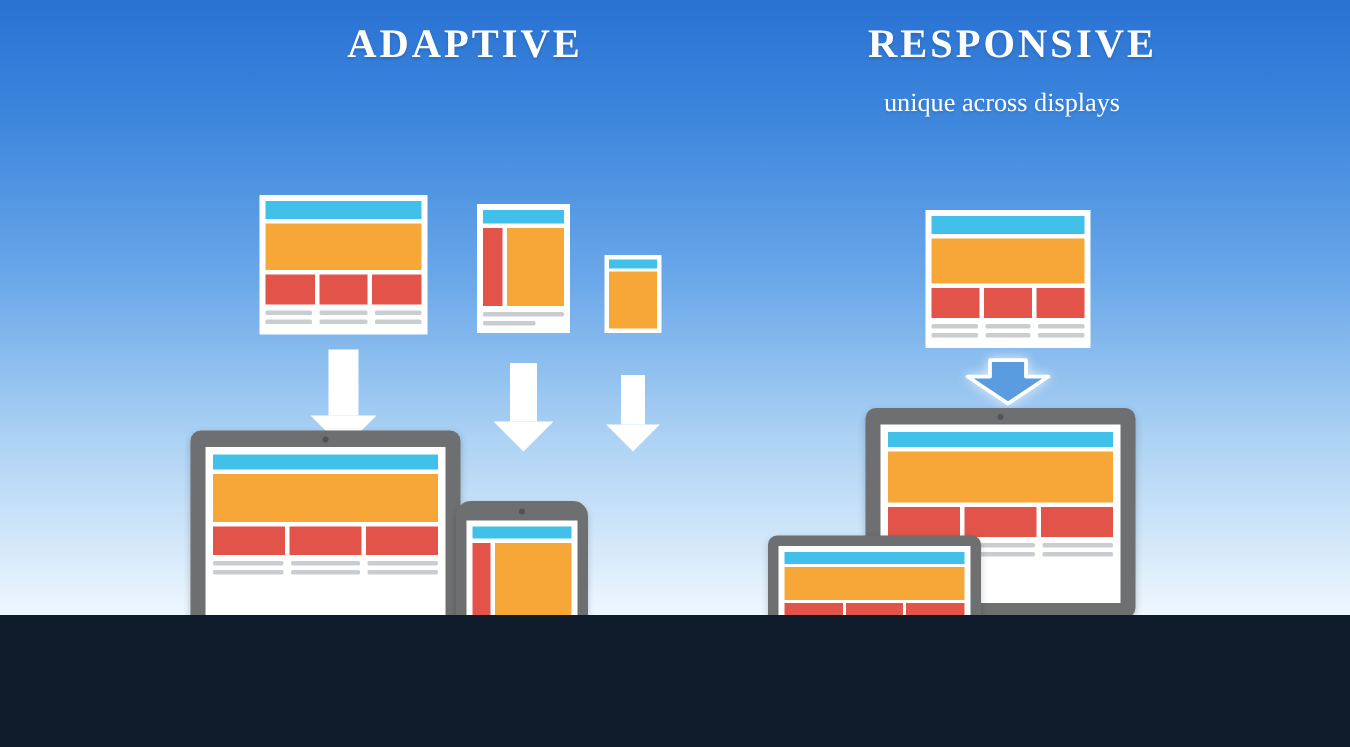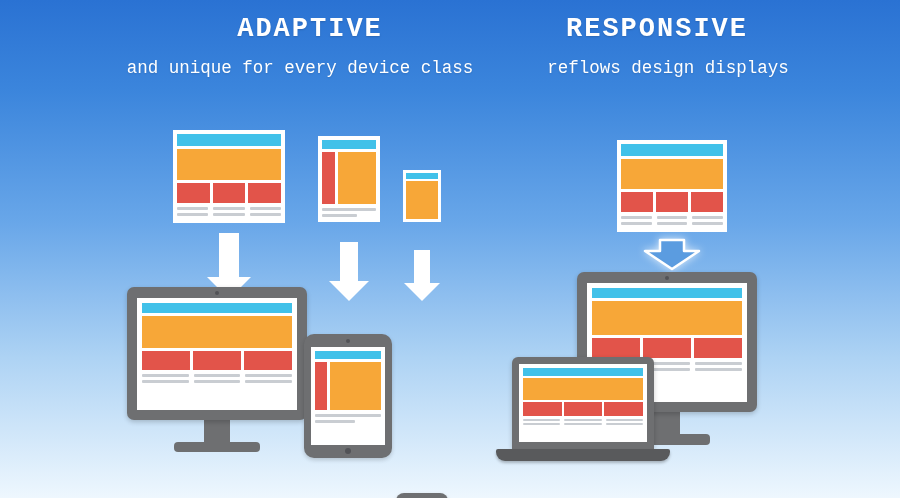--- a/index.html
+++ b/index.html
@@ -1,18 +1,18 @@
 <!DOCTYPE html>
 <html style="--c-cyan: #41c1e9; --c-orange: #f7a738; --c-red: #e2544a; --c-frame: #6e6f71; --c-frame-dark: #595a5c; --c-line: #c9cdd2; --c-bg-top: #2a72d3; --c-bg-bottom: #eef7fe; --c-text: #ffffff;"><head>
 <meta charset="utf-8">
 <style>
   html,body{margin:0;padding:0;background:#0e1b2a;}
   .canvas{
-    position:relative;width:900px;height:498px;overflow:hidden;
-    font-family:Liberation Mono, monospace;
+    position:relative;width:900px;height:410px;overflow:hidden;
+    font-family:Liberation Serif, serif;
     background:linear-gradient(180deg,
       var(--c-bg-top,#2a72d3) 0%, #3b85dc 18%, #69a7e9 45%,
       #aed3f4 72%, var(--c-bg-bottom,#eef7fe) 100%);
   }
   .abs{position:absolute;box-sizing:border-box;}
   .title{color:var(--c-text,#fff);font-size:27px;font-weight:700;letter-spacing:2px;text-align:center;text-shadow:0 1px 2px rgba(0,0,0,.15);}
   .subtitle{color:var(--c-text,#fff);font-size:17.5px;line-height:25px;text-align:center;font-weight:400;text-shadow:0 1px 2px rgba(0,0,0,.12);}
 
   
   .wf{background:#fff;display:flex;flex-direction:column;box-sizing:border-box;}
@@ -36,21 +36,20 @@
   .base{background:var(--c-frame,#6e6f71);margin:0 auto;border-radius:4px;}
   .mon{box-shadow:0 2px 5px rgba(0,0,0,.2);}
 </style>
 </head>
 <body>
 
 <div class="canvas">
 
   <div class="abs title" style="left:160px;top:14px;width:300px;">ADAPTIVE</div>
   <div class="abs subtitle" style="left:110px;top:56px;width:380px;">
-    <div>and unique for every device class</div>
   </div>
 
   <div class="abs wf" style="left:173px;top:130px;width:112px;height:93px;padding:4px;">
     <div class="cyan" style="height:12px;"></div>
     <div class="orange" style="height:31px;margin-top:3px;"></div>
     <div class="hrow" style="height:20px;margin-top:3px;gap:3px;">
       <div class="red" style="flex:1;"></div>
       <div class="red" style="flex:1;"></div>
       <div class="red" style="flex:1;"></div>
     </div>
@@ -133,23 +132,23 @@
       <div class="line" style="height:3px;width:60%;margin-top:3px;"></div>
     </div>
     <div class="dot" style="width:6px;height:6px;bottom:4px;left:50%;margin-left:-3px;"></div>
   </div>
 
   <div class="abs device" style="left:396px;top:369px;width:52px;height:92px;border-radius:8px;">
     
     
   </div>
 
-  <div class="abs title" style="left:507px;top:14px;width:300px;">RESPONSIVE</div>
+  <div class="abs title" style="left:525px;top:14px;width:300px;">RESPONSIVE</div>
   <div class="abs subtitle" style="left:518px;top:56px;width:300px;">
-    <div>reflows design displays</div>
+    <div>unique across displays</div>
   </div>
 
   <div class="abs wf" style="left:617px;top:140px;width:110px;height:92px;padding:4px;">
     <div class="cyan" style="height:12px;"></div>
     <div class="orange" style="height:30px;margin-top:3px;"></div>
     <div class="hrow" style="height:20px;margin-top:3px;gap:3px;">
       <div class="red" style="flex:1;"></div>
       <div class="red" style="flex:1;"></div>
       <div class="red" style="flex:1;"></div>
     </div>

